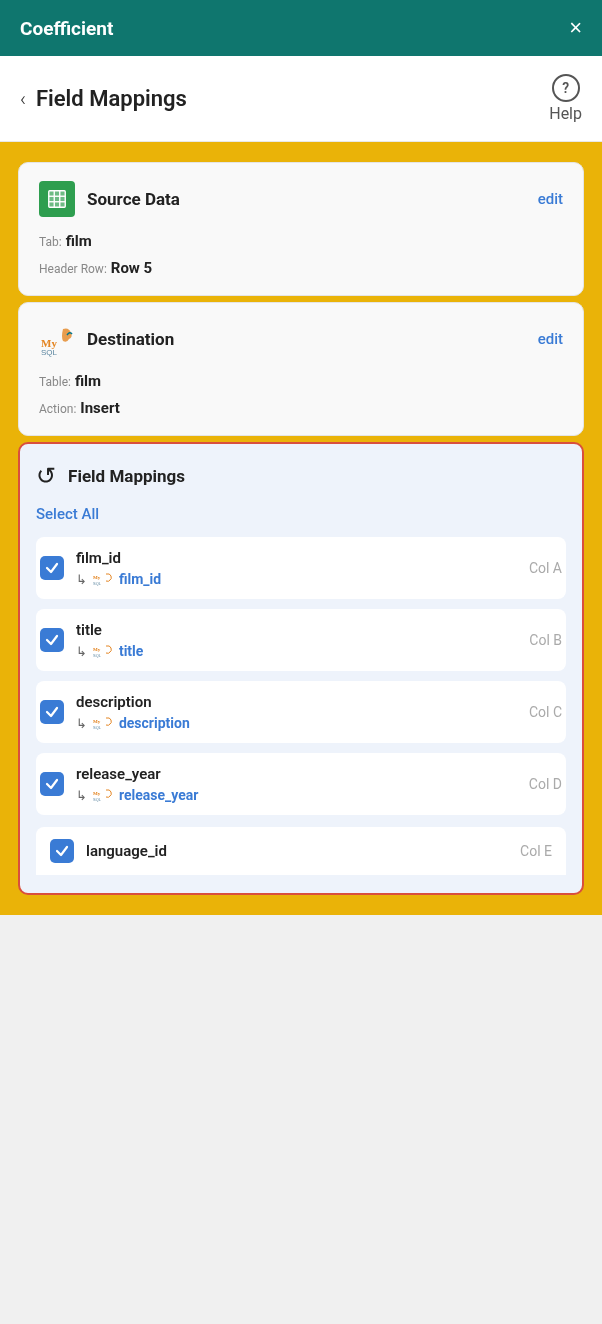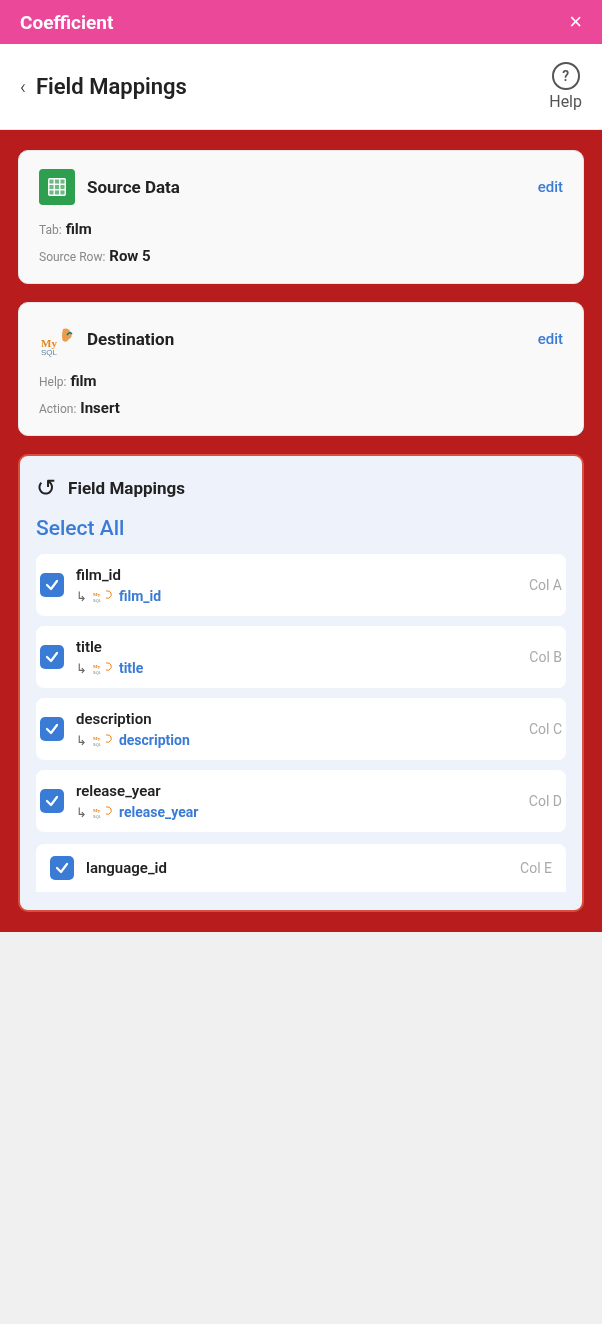--- a/index.html
+++ b/index.html
@@ -5,26 +5,26 @@
     * { box-sizing: border-box; margin: 0; padding: 0; }
     body {
       width: 602px;
       min-height: 1324px;
       font-family: -apple-system, BlinkMacSystemFont, 'Segoe UI', Roboto, sans-serif;
       background: #f0f0f0;
     }
 
     
     .app-header {
-      background: #ec4899;
+      background: #0f766e;
       display: flex;
       align-items: center;
       justify-content: space-between;
       padding: 14px 20px;
-      height: 44px;
+      height: 56px;
     }
     .app-title {
       color: #ffffff;
       font-size: 19px;
       font-weight: 700;
     }
     .close-btn {
       color: #ffffff;
       font-size: 22px;
       cursor: pointer;
@@ -77,25 +77,25 @@
       font-weight: 600;
       color: #555;
     }
     .help-btn span {
       font-size: 16px;
       color: #555;
     }
 
     
     .main-content {
-      background: #b91c1c;
+      background: #eab308;
       padding: 20px 18px;
       display: flex;
       flex-direction: column;
-      gap: 18px;
+      gap: 6px;
     }
 
     
     .card {
       background: #f9f9f9;
       border-radius: 10px;
       padding: 18px 20px;
       border: 1px solid #e5e5e5;
     }
     .card-header {
@@ -172,21 +172,21 @@
       font-size: 24px;
       color: #222;
     }
     .fm-title {
       font-size: 17px;
       font-weight: 700;
       color: #222;
     }
     .select-all-btn {
       color: #3a7bd5;
-      font-size: 21px;
+      font-size: 15px;
       font-weight: 500;
       cursor: pointer;
       margin-bottom: 14px;
       display: inline-block;
     }
 
     
     .field-row {
       background: #ffffff;
       border-radius: 8px;
@@ -304,21 +304,21 @@
         </div>
         <span class="card-title">Source Data</span>
       </div>
       <a class="edit-link">edit</a>
     </div>
     <div class="card-row">
       <span class="card-label">Tab:</span>
       <span class="card-value">film</span>
     </div>
     <div class="card-row">
-      <span class="card-label">Source Row:</span>
+      <span class="card-label">Header Row:</span>
       <span class="card-value">Row 5</span>
     </div>
   </div>
 
   <div class="card">
     <div class="card-header">
       <div class="card-header-left">
         <div class="card-icon-mysql">
 
           <svg width="36" height="36" viewBox="0 0 36 36" xmlns="http://www.w3.org/2000/svg">
@@ -327,21 +327,21 @@
 
             <path d="M24,8 Q30,6 32,12 Q34,16 30,18 Q28,22 24,20 Q22,16 24,8Z" fill="#e48624" opacity="0.8"></path>
             <path d="M28,14 Q31,10 33,13" stroke="#00758f" stroke-width="1.5" fill="none"></path>
           </svg>
         </div>
         <span class="card-title">Destination</span>
       </div>
       <a class="edit-link">edit</a>
     </div>
     <div class="card-row">
-      <span class="card-label">Help:</span>
+      <span class="card-label">Table:</span>
       <span class="card-value">film</span>
     </div>
     <div class="card-row">
       <span class="card-label">Action:</span>
       <span class="card-value">Insert</span>
     </div>
   </div>
 
   <div class="field-mappings-card">
     <div class="fm-header">

